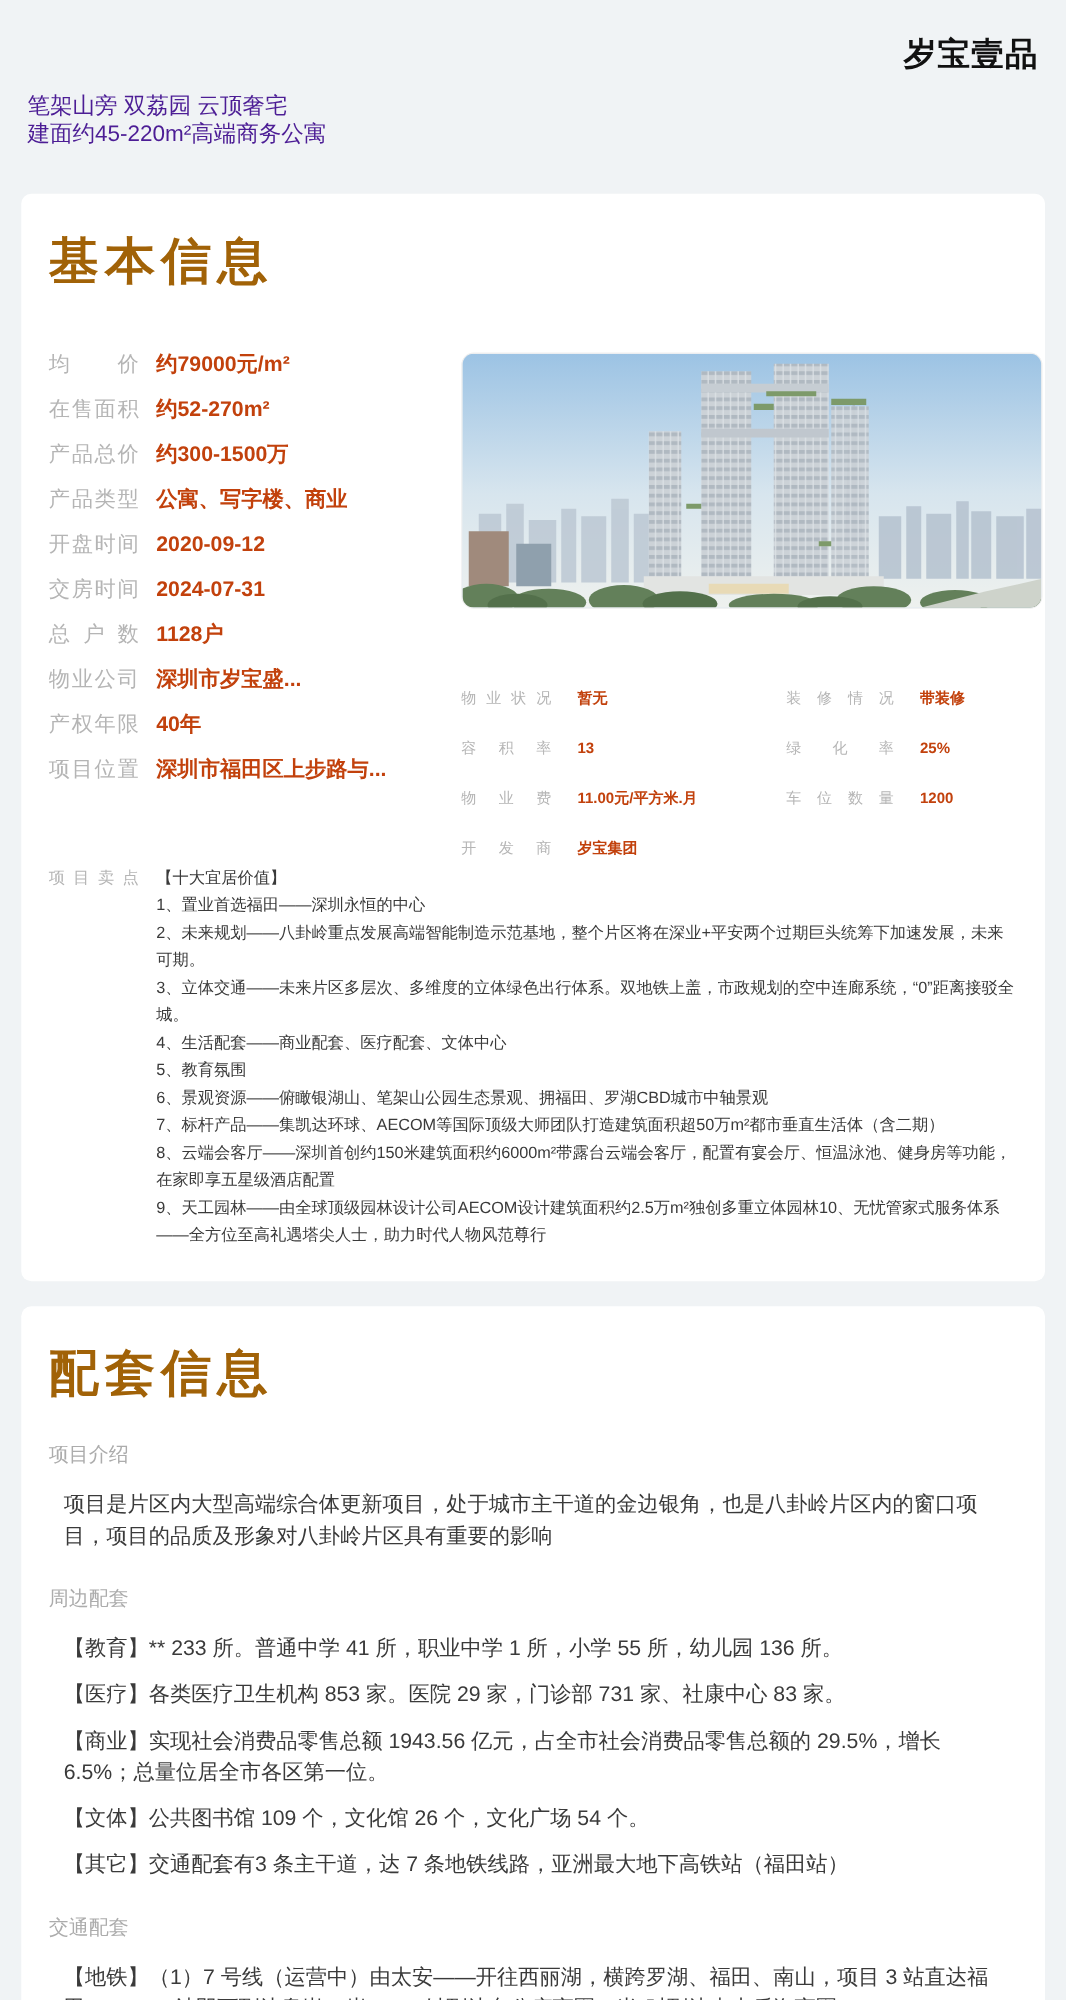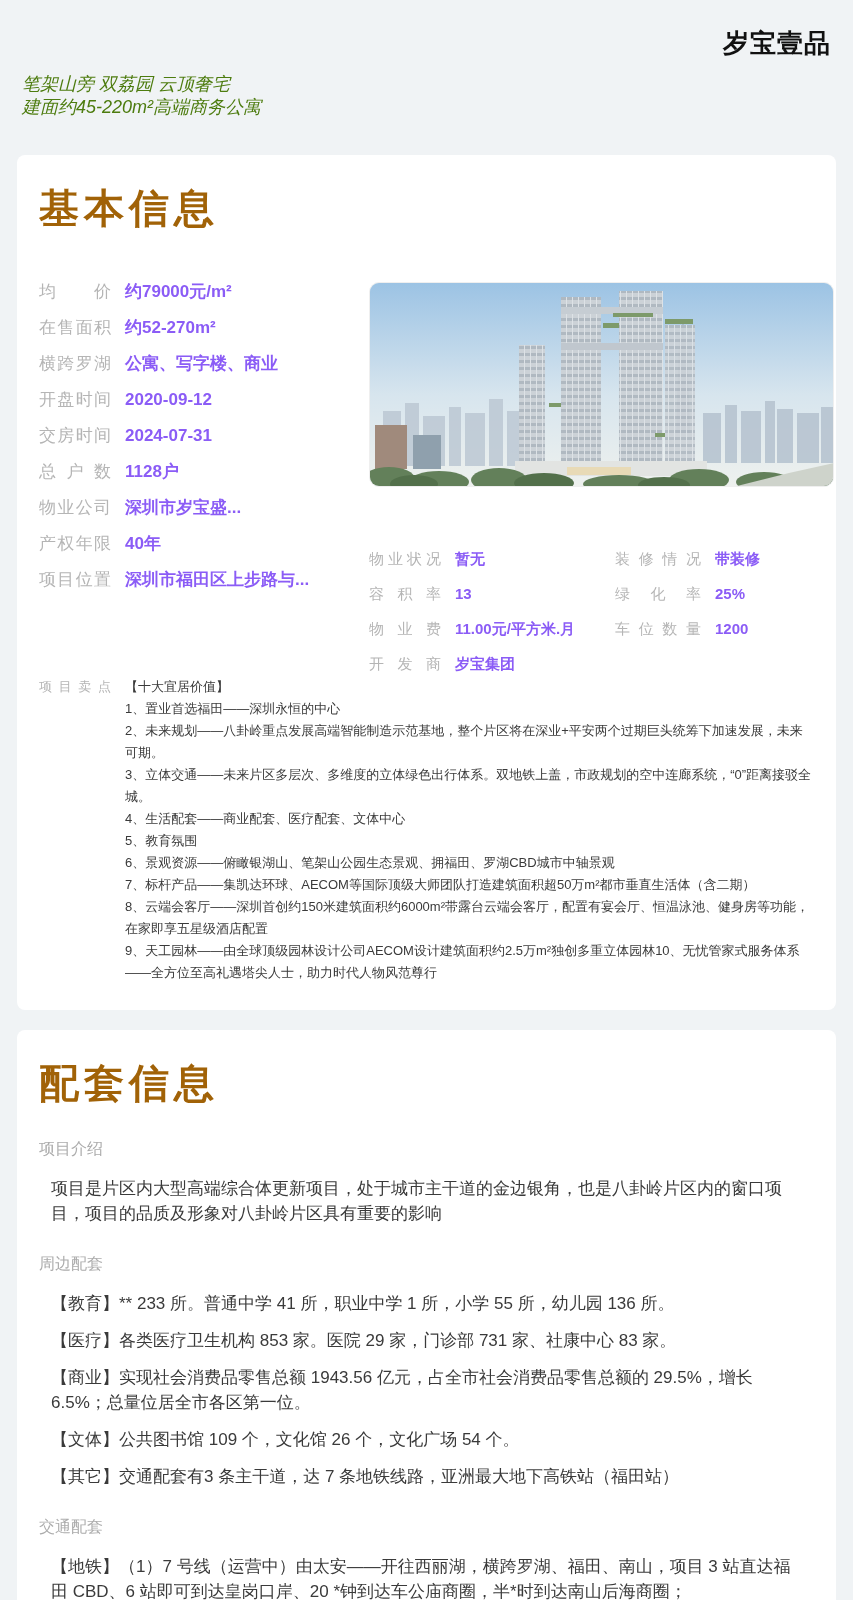--- a/index.html
+++ b/index.html
@@ -9,56 +9,56 @@
     font-family:"Liberation Sans","DejaVu Sans",sans-serif;
     color:#333;
   }
   .page { padding:10px 17px 14px; }
 
   .pg-title {
     font-size:26px; font-weight:700; color:#111;
     margin:16px 5px 12px; letter-spacing:1px;text-align:right;
   }
   .pg-subtitle {
-    color:#4d7c0f; font-size:18px; line-height:23px;
-    margin:11px 5px 36px; font-weight:500;font-style:italic;
+    color:#4c1d95; font-size:18px; line-height:23px;
+    margin:11px 5px 36px; font-weight:500;
   }
 
   .card {
     background:#ffffff; border-radius:8px;
     padding:18px 22px 26px; margin-bottom:20px;
   }
   .gold-heading {
     color:#a16207; font-size:40px; font-weight:700;
     letter-spacing:5px; margin:8px 0 46px;
   }
   .card.amenities .gold-heading { margin-bottom:28px; }
 
   .basic-body { display:flex; }
   .left-col { width:330px; flex:none; }
   .frow { display:flex; margin-bottom:17px; font-size:17px; line-height:19px; }
   .flabel {
     flex:none; width:72px; margin-right:14px; color:#b5b5b5;
     text-align:justify; text-align-last:justify;
   }
-  .fvalue { color:#8b5cf6; font-weight:600; }
+  .fvalue { color:#c2410c; font-weight:600; }
 
   .right-col { flex:1; min-width:0; }
   .photo {
     width:463px; height:203px; border:1px solid #efefef;
     border-radius:10px; overflow:hidden; margin-bottom:62px;
     background:#dce8f0;
   }
   .photo svg { display:block; width:100%; height:100%; }
 
   .rgrid {
     display:grid;
     grid-template-columns:72px 146px 86px 1fr;
     column-gap:14px; row-gap:16px;
-    font-size:15px; line-height:19px; align-items:start;
+    font-size:12px; line-height:19px; align-items:start;gap:21px;
   }
   .rgrid .flabel { width:auto; margin:0; }
   .rgrid .l1 { width:72px; }
   .rgrid .l2 { width:86px; }
 
   .sell-row { display:flex; margin-top:3px; font-size:13px; }
   .sell-row .flabel { margin-top:2px; }
   .sell-text { flex:1; color:#3a3a3a; line-height:22px; font-weight:500; }
   .sell-text p { margin:0; }
 
@@ -84,21 +84,25 @@
       <div class="left-col">
         <div class="frow">
             <span class="flabel">均价</span>
             <span class="fvalue">约79000元/m²</span>
           </div>
         <div class="frow">
             <span class="flabel">在售面积</span>
             <span class="fvalue">约52-270m²</span>
           </div>
         <div class="frow">
-            <span class="flabel">横跨罗湖</span>
+            <span class="flabel">产品总价</span>
+            <span class="fvalue">约300-1500万</span>
+          </div>
+        <div class="frow">
+            <span class="flabel">产品类型</span>
             <span class="fvalue">公寓、写字楼、商业</span>
           </div>
         <div class="frow">
             <span class="flabel">开盘时间</span>
             <span class="fvalue">2020-09-12</span>
           </div>
         <div class="frow">
             <span class="flabel">交房时间</span>
             <span class="fvalue">2024-07-31</span>
           </div>

